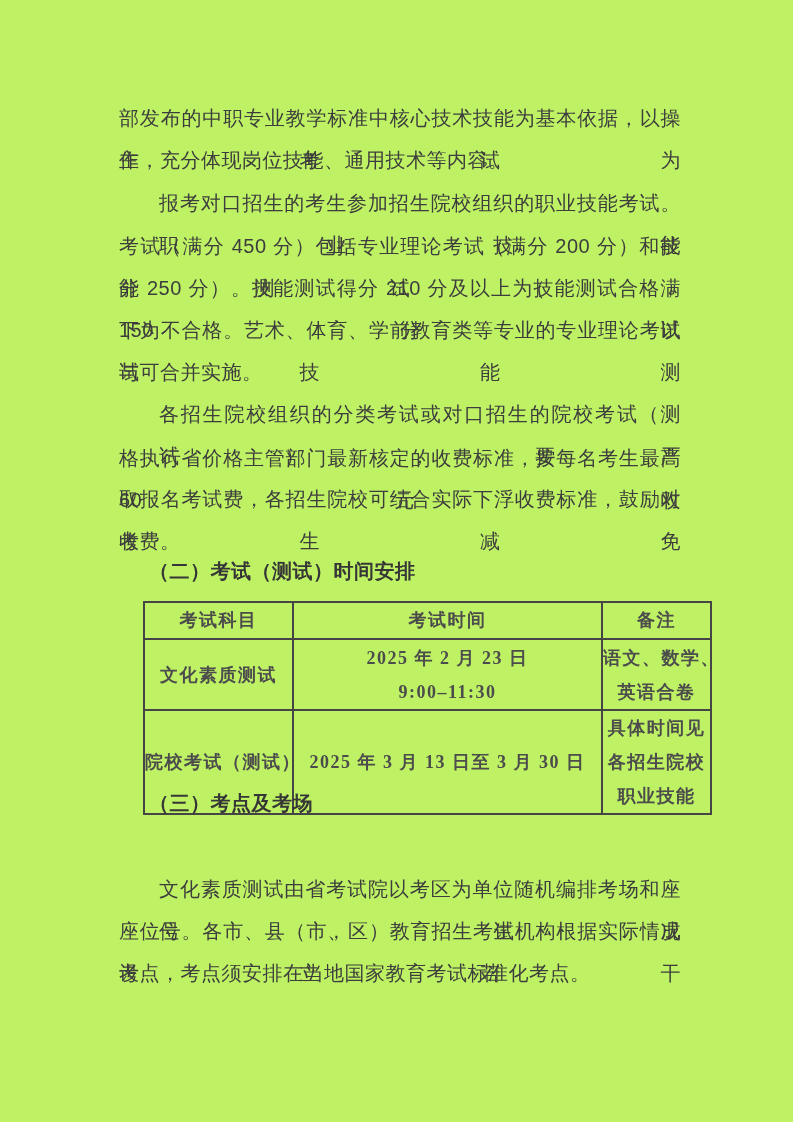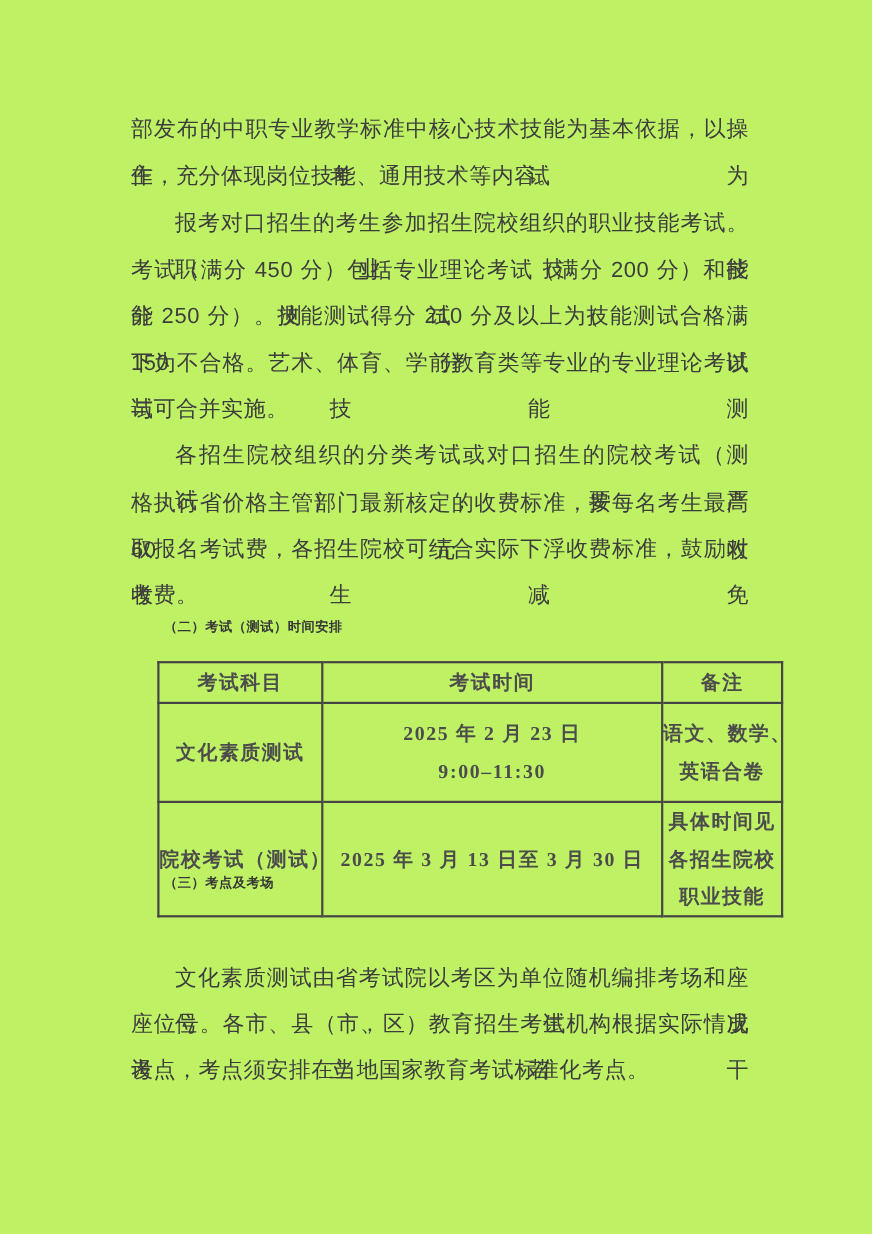--- a/index.html
+++ b/index.html
@@ -12,22 +12,22 @@
   .doc-line{
     position:absolute;left:119px;width:562px;height:42px;
     font-size:20px;line-height:42px;color:#3d3d3d;letter-spacing:.5px;
   }
   .doc-line.j{text-align:justify;text-align-last:justify}
   .doc-line.nw{white-space:nowrap}
   .doc-line.indent{padding-left:40px;width:522px}
   
   .sec-heading{
     position:absolute;left:149px;width:540px;height:32px;
-    font-size:12px;line-height:32px;font-weight:bold;color:#363636;
-    letter-spacing:.5px;white-space:nowrap;font-family:Liberation Mono, monospace;
+    font-size:20px;line-height:32px;font-weight:bold;color:#363636;
+    letter-spacing:.5px;white-space:nowrap;
   }
   
   table.sched{
     position:absolute;left:143px;top:601px;width:567px;
     border-collapse:collapse;table-layout:fixed;
   }
   table.sched td{
     border:2px solid #454545;padding:0;margin:0;
     font-family:"Liberation Serif","DejaVu Serif",serif;font-weight:bold;
     color:#4c4c4c;font-size:18px;letter-spacing:1.5px;
@@ -68,21 +68,21 @@
       <td>
             <div class="hdr-line">考试科目</div>
           </td>
       <td>
             <div class="hdr-line">考试时间</div>
           </td>
       <td>
             <div class="hdr-line">备注</div>
           </td>
     </tr>
-    <tr style="height:90px">
+    <tr style="height:71px">
       <td>
         <div class="cell-line">文化素质测试</div>
       </td>
       <td>
         <div class="cell-line">2025 年 2 月 23 日</div>
         <div class="cell-line">9:00–11:30</div>
       </td>
       <td>
         <div class="cell-line">语文、数学、</div>
         <div class="cell-line">英语合卷</div>

